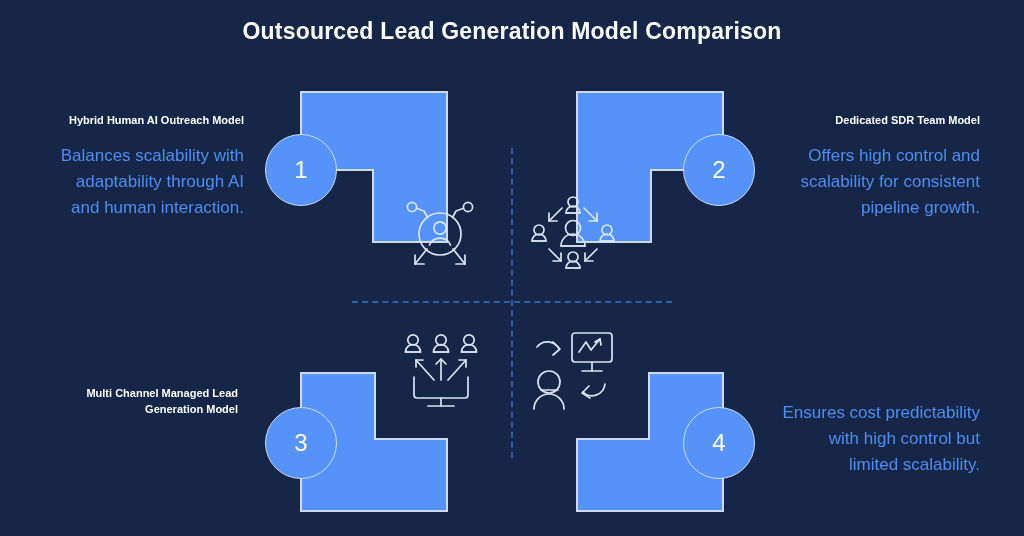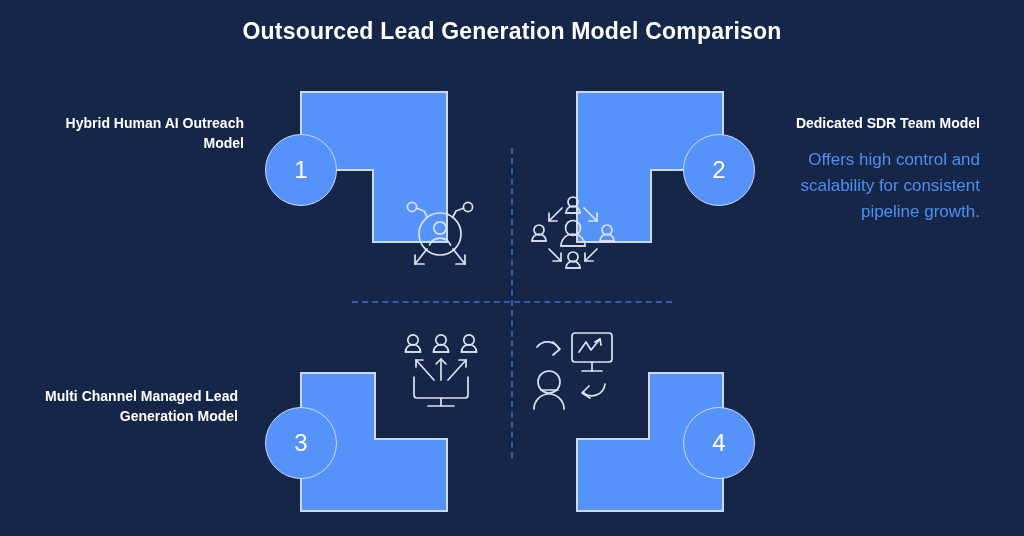--- a/index.html
+++ b/index.html
@@ -61,21 +61,21 @@
   }
   #circle-1 { left:265px; top:134px; }
   #circle-2 { left:683px; top:134px; }
   #circle-3 { left:265px; top:407px; }
   #circle-4 { left:683px; top:407px; }
 
   
   .txtblock { position:absolute; width:200px; }
   .txtblock .heading {
     color:#ffffff;
-    font-size:14px;
+    font-size:11px;
     font-weight:bold;
     line-height:1.45;
   }
   .txtblock .desc {
     margin-top:14px;
     color:#4e8ef0;
     font-size:17px;
     line-height:1.52;
   }
   .align-right { text-align:right; }
@@ -136,32 +136,34 @@
   </div>
   <div class="num-circle" id="circle-3">
     <span>3</span>
   </div>
   <div class="num-circle" id="circle-4">
     <span>4</span>
   </div>
 
   <div class="txtblock align-right" id="text-1">
     <div class="heading">Hybrid Human AI Outreach Model</div>
+    <div class="desc">Balances scalability with adaptability through AI and human interaction.</div>
   </div>
 
   <div class="txtblock align-left" id="text-2">
     <div class="heading">Dedicated SDR Team Model</div>
     <div class="desc">Offers high control and scalability for consistent pipeline growth.</div>
   </div>
 
   <div class="txtblock align-right" id="text-3">
     <div class="heading">Multi Channel Managed Lead Generation Model</div>
   </div>
 
   <div class="txtblock align-left" id="text-4">
+    <div class="desc">Ensures cost predictability with high control but limited scalability.</div>
   </div>
 
   <div class="icon-wrap" id="icon-1">
     <svg width="80" height="76" viewBox="0 0 80 76" fill="none" stroke="#dbe3f0" stroke-width="1.7" stroke-linecap="round" stroke-linejoin="round">
       <circle cx="40" cy="36" r="21"></circle>
       <circle cx="40" cy="30" r="6.2"></circle>
       <path d="M29.5,47 a11.5,11.5 0 0 1 21,0"></path>
       <circle cx="12" cy="9" r="4.6"></circle>
       <circle cx="68" cy="9" r="4.6"></circle>
       <path d="M16.4,10.3 L24,13 L27.5,19.5"></path>

